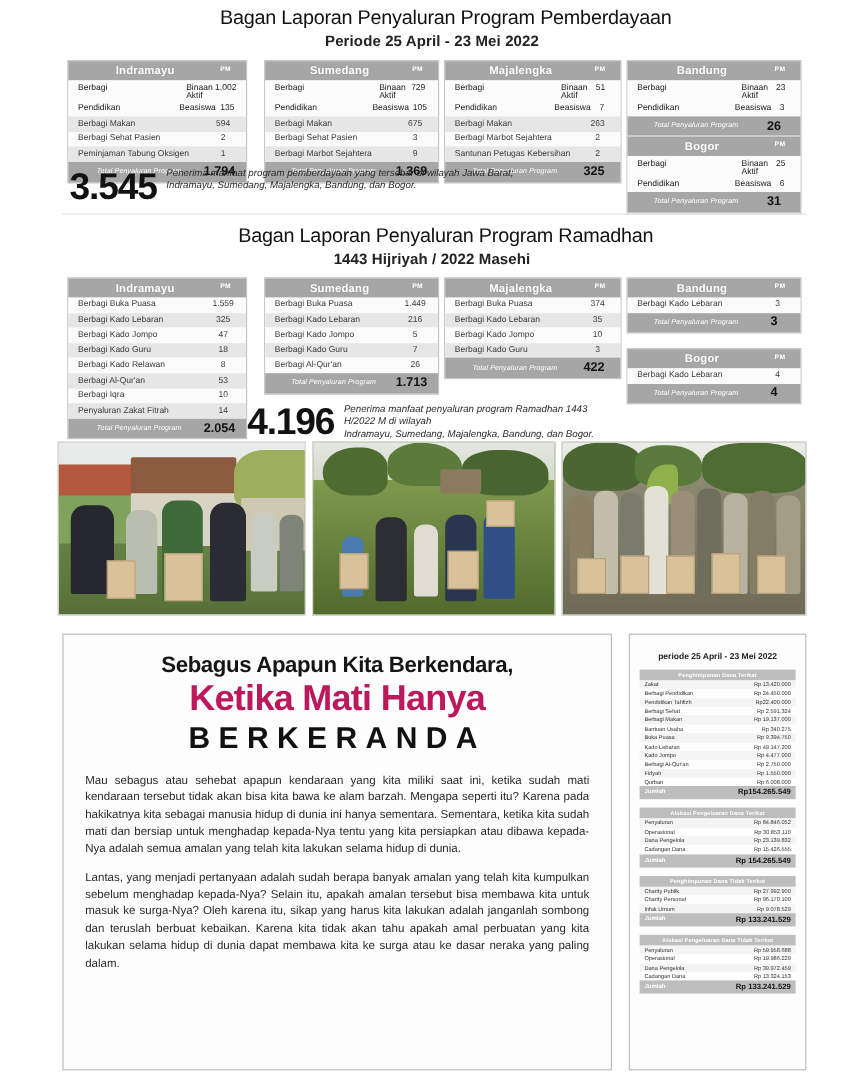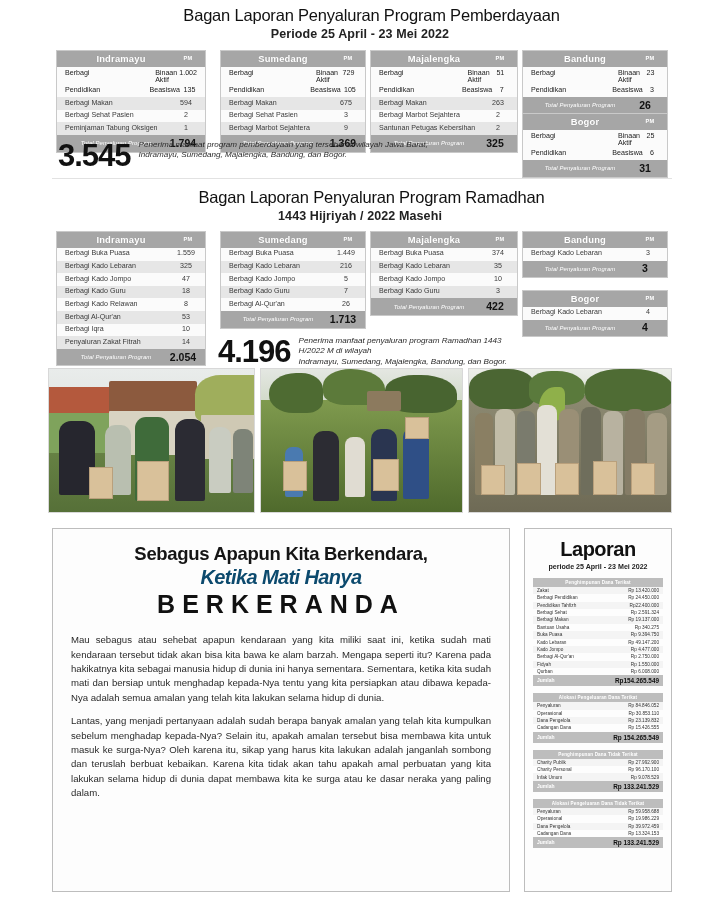--- a/index.html
+++ b/index.html
@@ -101,22 +101,22 @@
 
   
   .article{
     border:1px solid #bdbdbd;background:#fdfdfd;box-sizing:border-box;
   }
   .art-h1{
     text-align:center;font-weight:bold;color:#151515;
     font-size:18.5px;letter-spacing:-0.3px;
   }
   .art-h2{
-    text-align:center;font-weight:bold;color:#0c4a6e;
-    font-size:20px;letter-spacing:-0.6px;line-height:1.05;font-style:italic;
+    text-align:center;font-weight:bold;color:#be185d;
+    font-size:30px;letter-spacing:-0.6px;line-height:1.05;
   }
   .art-h3{
     text-align:center;font-weight:bold;color:#111;
     font-size:25px;letter-spacing:7px;line-height:1.05;
   }
   .art-p{
     font-size:9.6px;line-height:1.5;color:#2a2a2a;text-align:justify;
     margin:0 0 9px 0;
   }
 
@@ -454,21 +454,21 @@
     <div class="row plain">
         <span class="label">Berbagi Kado Lebaran</span>
         <span class="val">4</span>
       </div>
     <div class="total">
       <span class="tl">Total Penyaluran Program</span>
       <span class="tv">4</span>
     </div>
   </div>
 
-  <div class="callout" style="position:absolute;left:218px;top:336px;width:300px;">
+  <div class="callout" style="position:absolute;left:206px;top:336px;width:300px;">
     <div class="big">4.196</div>
     <div class="cap">
       <div>Penerima manfaat penyaluran program Ramadhan 1443 H/2022 M di wilayah</div>
       <div>Indramayu, Sumedang, Majalengka, Bandung, dan Bogor.</div>
     </div>
   </div>
 
   <div class="photos" style="position:absolute;left:48px;top:368px;width:624px;height:145px;">
 
     <div class="photo" style="width:207px;height:145px;background:#cfd6d2;">
@@ -533,21 +533,20 @@
 
   <div class="article" style="position:absolute;left:52px;top:528px;width:458px;height:364px;padding:14px 18px;">
     <div class="art-h1">Sebagus Apapun Kita Berkendara,</div>
     <div class="art-h2" style="margin-top:2px;">Ketika Mati Hanya</div>
     <div class="art-h3" style="margin-top:3px;margin-bottom:16px;">BERKERANDA</div>
     <p class="art-p">Mau sebagus atau sehebat apapun kendaraan yang kita miliki saat ini, ketika sudah mati kendaraan tersebut tidak akan bisa kita bawa ke alam barzah. Mengapa seperti itu? Karena pada hakikatnya kita sebagai manusia hidup di dunia ini hanya sementara. Sementara, ketika kita sudah mati dan bersiap untuk menghadap kepada-Nya tentu yang kita persiapkan atau dibawa kepada-Nya adalah semua amalan yang telah kita lakukan selama hidup di dunia.</p>
     <p class="art-p">Lantas, yang menjadi pertanyaan adalah sudah berapa banyak amalan yang telah kita kumpulkan sebelum menghadap kepada-Nya? Selain itu, apakah amalan tersebut bisa membawa kita untuk masuk ke surga-Nya? Oleh karena itu, sikap yang harus kita lakukan adalah janganlah sombong dan teruslah berbuat kebaikan. Karena kita tidak akan tahu apakah amal perbuatan yang kita lakukan selama hidup di dunia dapat membawa kita ke surga atau ke dasar neraka yang paling dalam.</p>
   </div>
 
   <div class="fin" style="position:absolute;left:524px;top:528px;width:148px;height:364px;padding:10px 8px 6px 8px;">
-    <div class="fin-t">Laporan</div>
     <div class="fin-period">periode 25 April - 23 Mei 2022</div>
 
     <div class="fin-tbl">
       <div class="fin-hdr">Penghimpunan Dana Terikat</div>
       <div class="fin-row">
           <span class="fl">Zakat</span>
           <span class="fr">Rp 13.420.000</span>
         </div>
       <div class="fin-row">
           <span class="fl">Berbagi Pendidikan</span>

